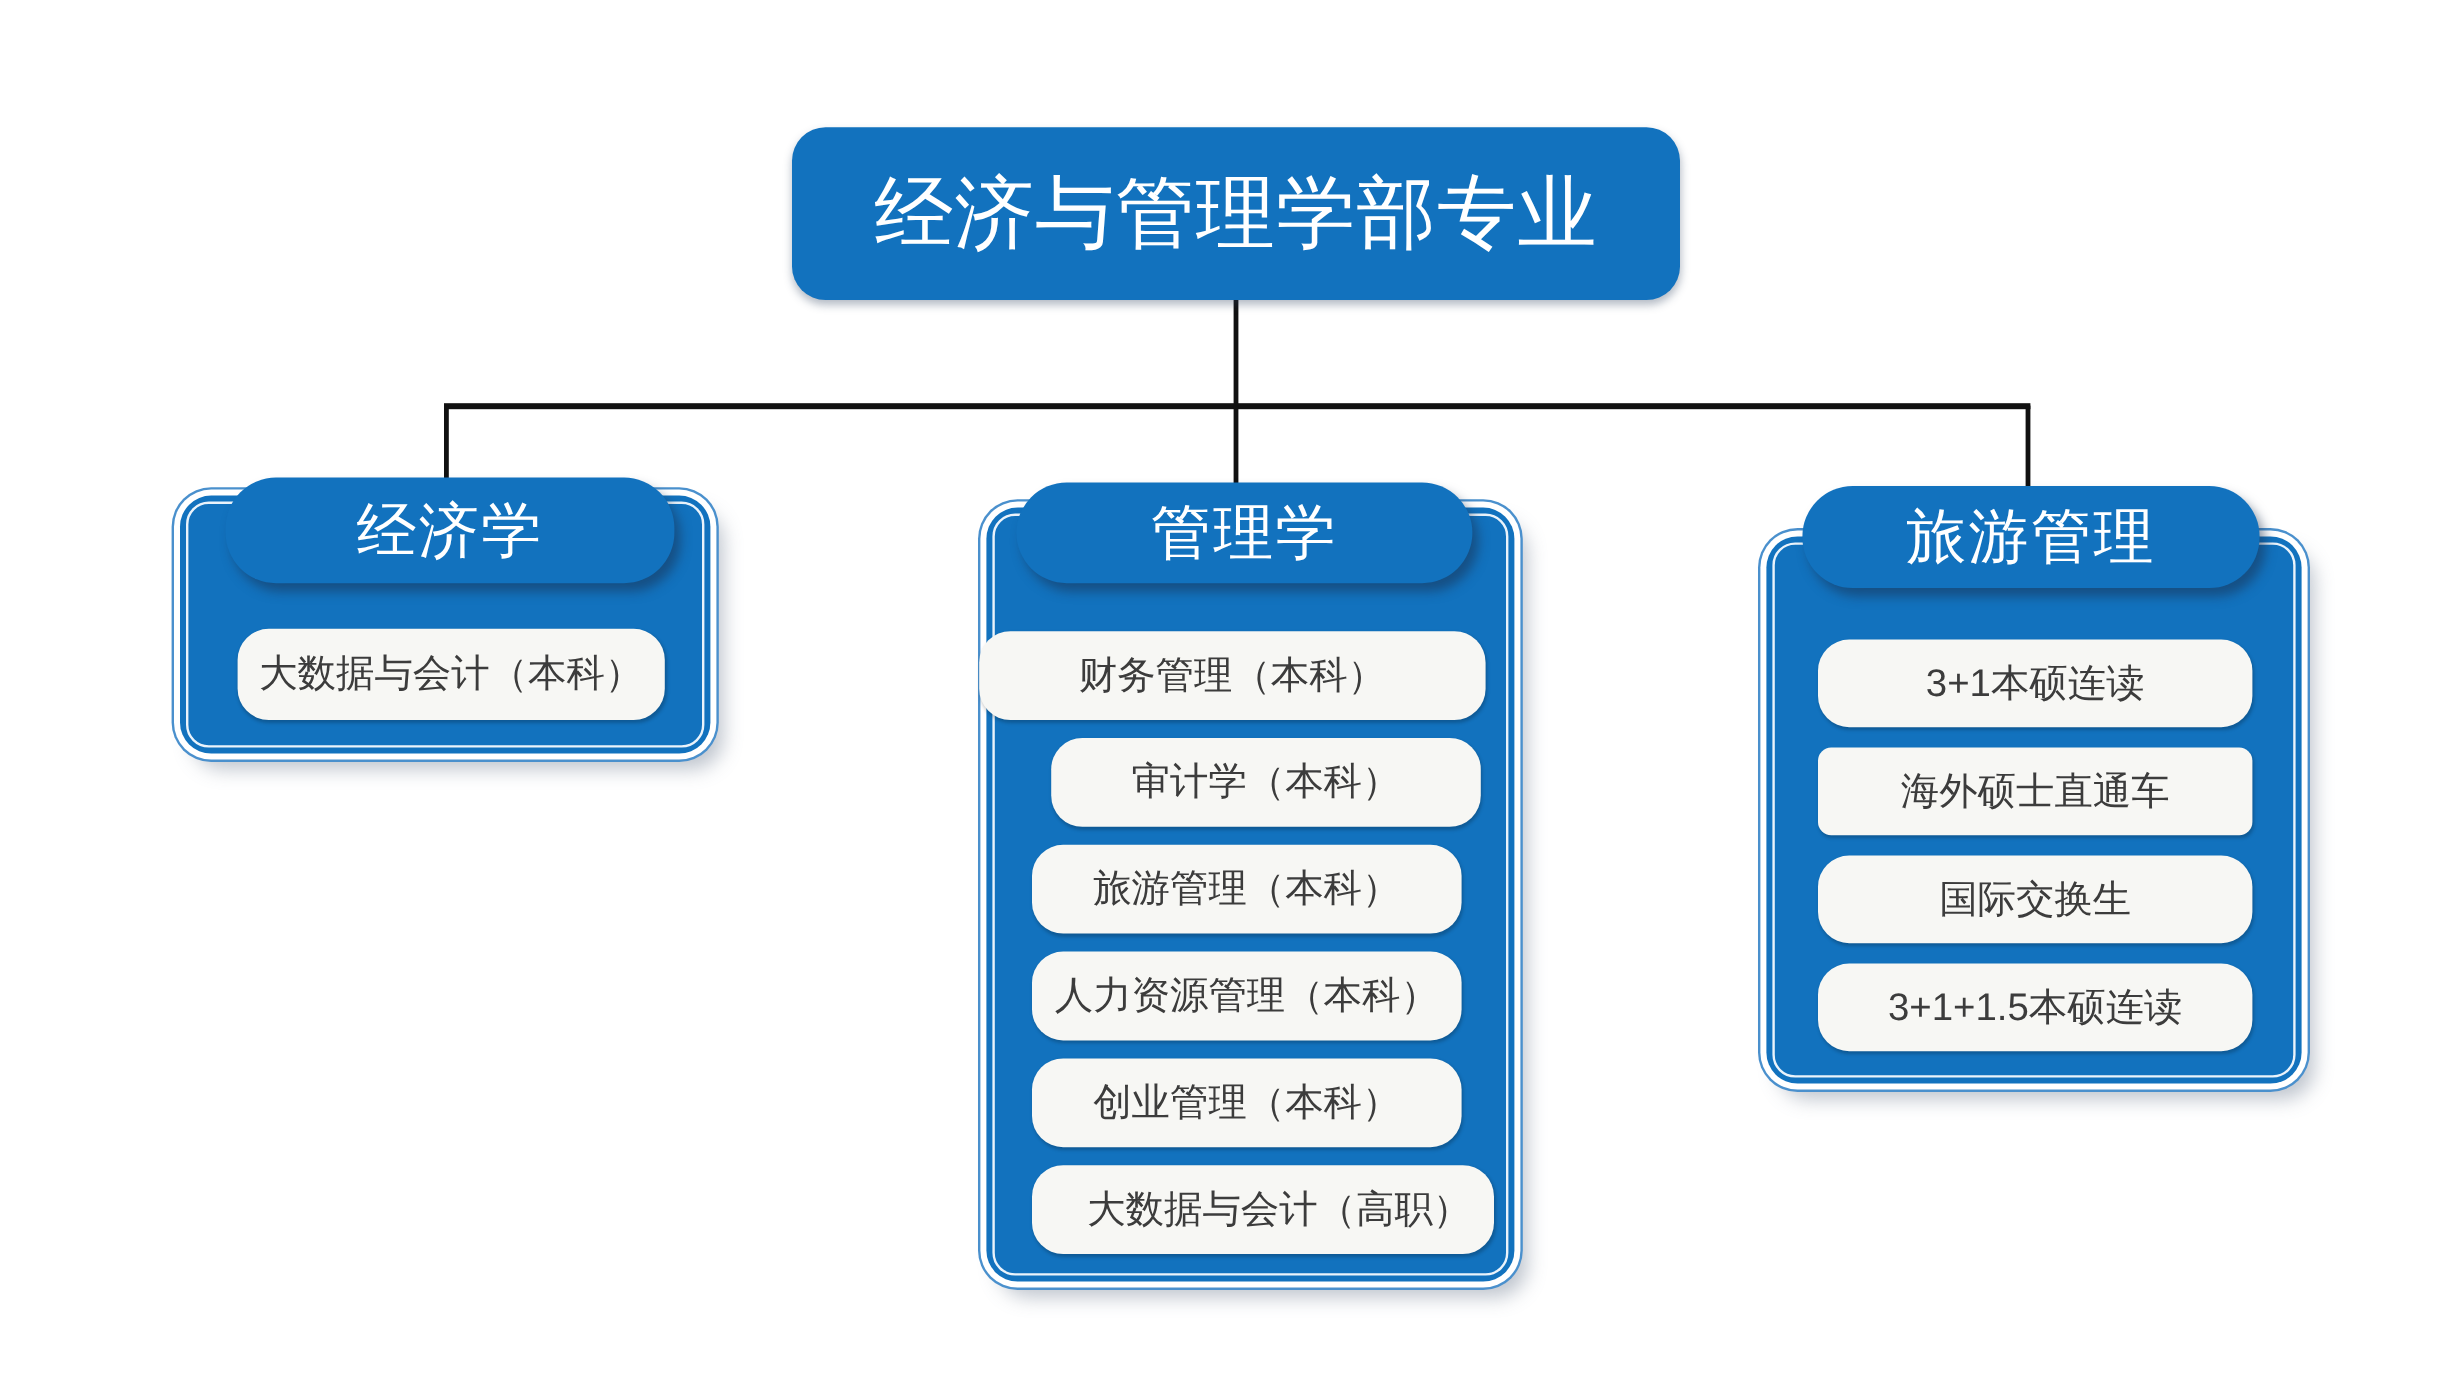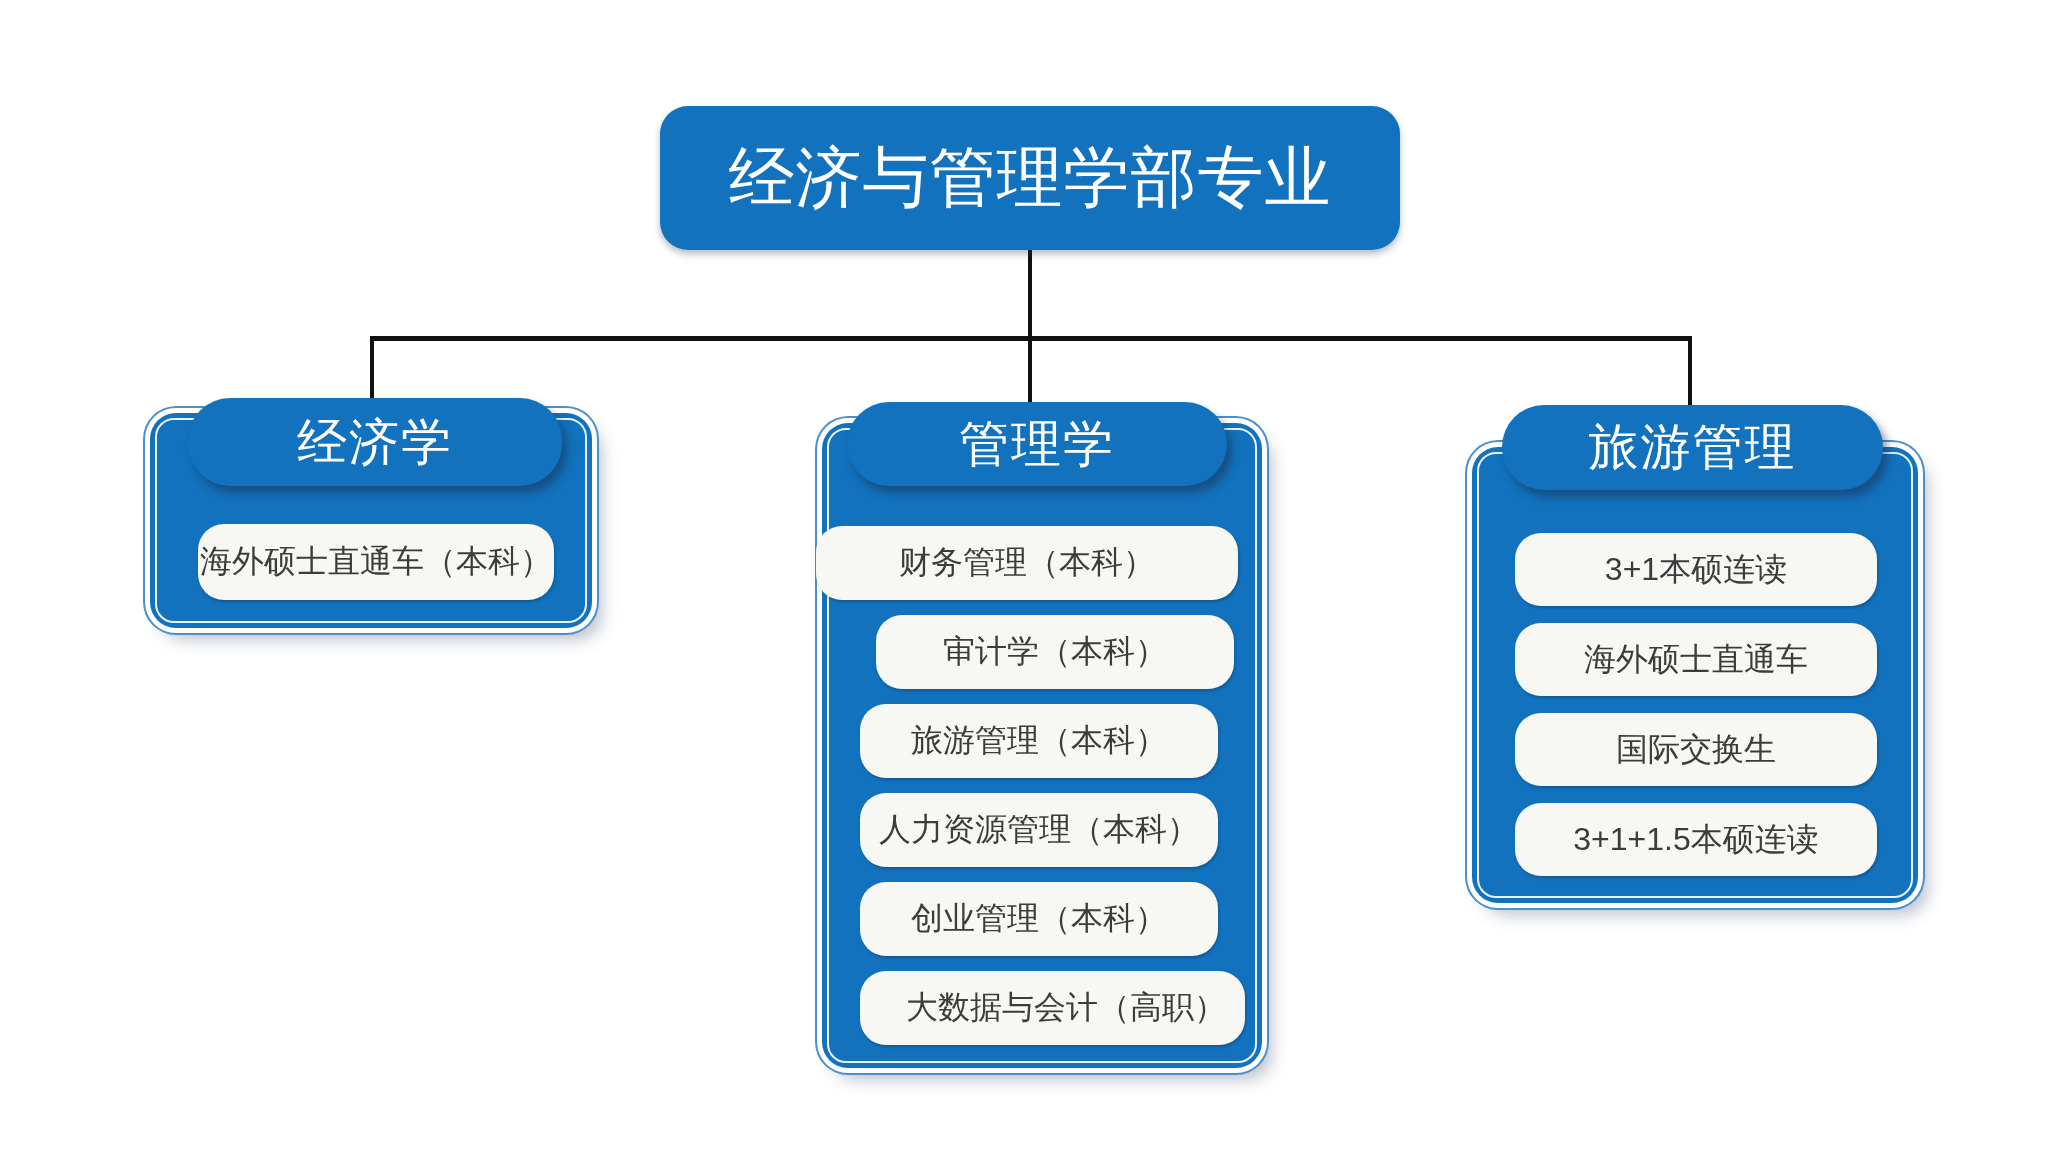--- a/index.html
+++ b/index.html
@@ -79,31 +79,31 @@
   <div class="connector" style="left:1028px;top:249px;width:4px;height:91px;"></div>
   <div class="connector" style="left:370px;top:336px;width:1322px;height:5px;"></div>
   <div class="connector" style="left:370px;top:338px;width:4px;height:72px;"></div>
   <div class="connector" style="left:1028px;top:338px;width:4px;height:74px;"></div>
   <div class="connector" style="left:1688px;top:338px;width:4px;height:77px;"></div>
 
   <div class="title-box">经济与管理学部专业</div>
 
   <div class="branch-panel" style="left:150px;top:413px;width:442px;height:215px;"></div>
   <div class="header-pill" style="left:188px;top:398px;width:374px;height:88px;">经济学</div>
-  <div class="item-pill" style="left:198px;top:524px;width:356px;height:76px;">海外硕士直通车（本科）</div>
+  <div class="item-pill" style="left:198px;top:524px;width:356px;height:76px;">大数据与会计（本科）</div>
 
   <div class="branch-panel" style="left:822px;top:423px;width:440px;height:645px;"></div>
   <div class="header-pill" style="left:847px;top:402px;width:380px;height:84px;">管理学</div>
   <div class="item-pill" style="left:816px;top:526px;width:422px;height:74px;">财务管理（本科）</div>
   <div class="item-pill" style="left:860px;top:615px;width:358px;height:74px;margin-left:16px;">审计学（本科）</div>
   <div class="item-pill" style="left:860px;top:793px;width:358px;height:74px;">人力资源管理（本科）</div>
   <div class="item-pill" style="left:860px;top:704px;width:358px;height:74px;">旅游管理（本科）</div>
   <div class="item-pill" style="left:860px;top:882px;width:358px;height:74px;">创业管理（本科）</div>
   <div class="item-pill" style="left:860px;top:971px;width:358px;height:74px;padding-left:27px;">大数据与会计（高职）</div>
 
   <div class="branch-panel" style="left:1472px;top:447px;width:446px;height:456px;"></div>
   <div class="header-pill" style="left:1502px;top:405px;width:381px;height:85px;">旅游管理</div>
   <div class="item-pill" style="left:1515px;top:533px;width:362px;height:73px;">3+1本硕连读</div>
-  <div class="item-pill" style="left:1515px;top:623px;width:362px;height:73px;">海外硕士直通车</div>
+  <div class="item-pill" style="left:1515px;top:623px;width:362px;height:73px;border-radius:11px;">海外硕士直通车</div>
   <div class="item-pill" style="left:1515px;top:713px;width:362px;height:73px;">国际交换生</div>
   <div class="item-pill" style="left:1515px;top:803px;width:362px;height:73px;">3+1+1.5本硕连读</div>
 
 </div>
 
 </body></html>

